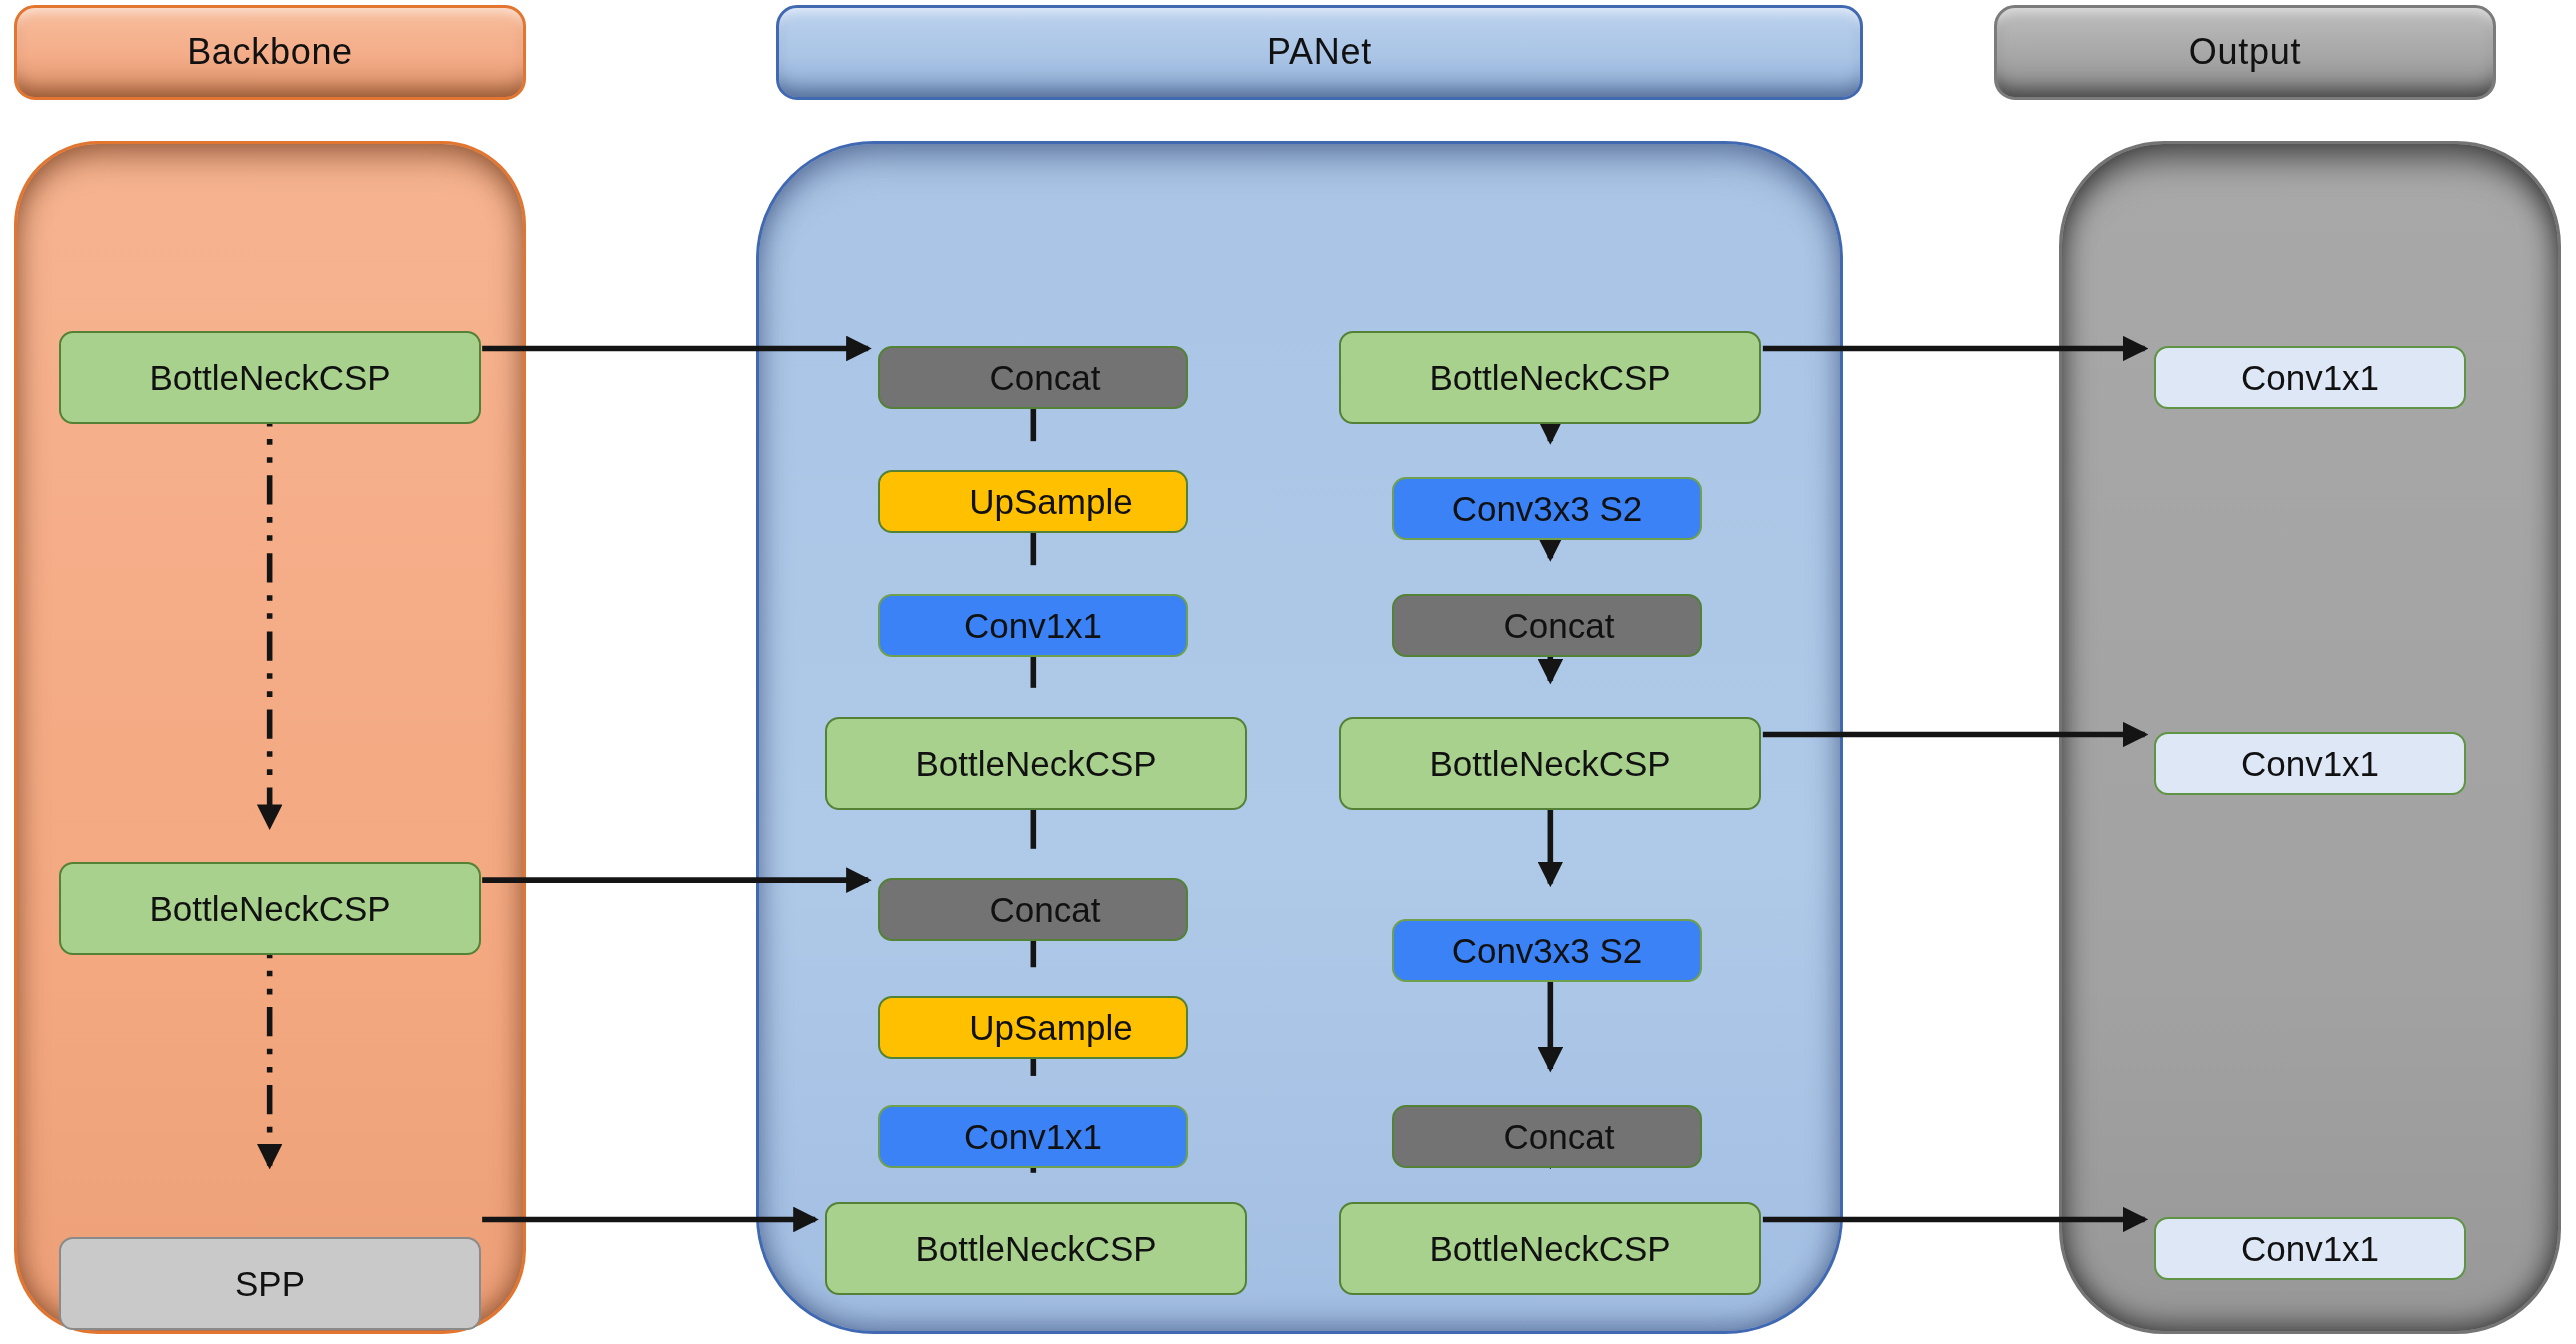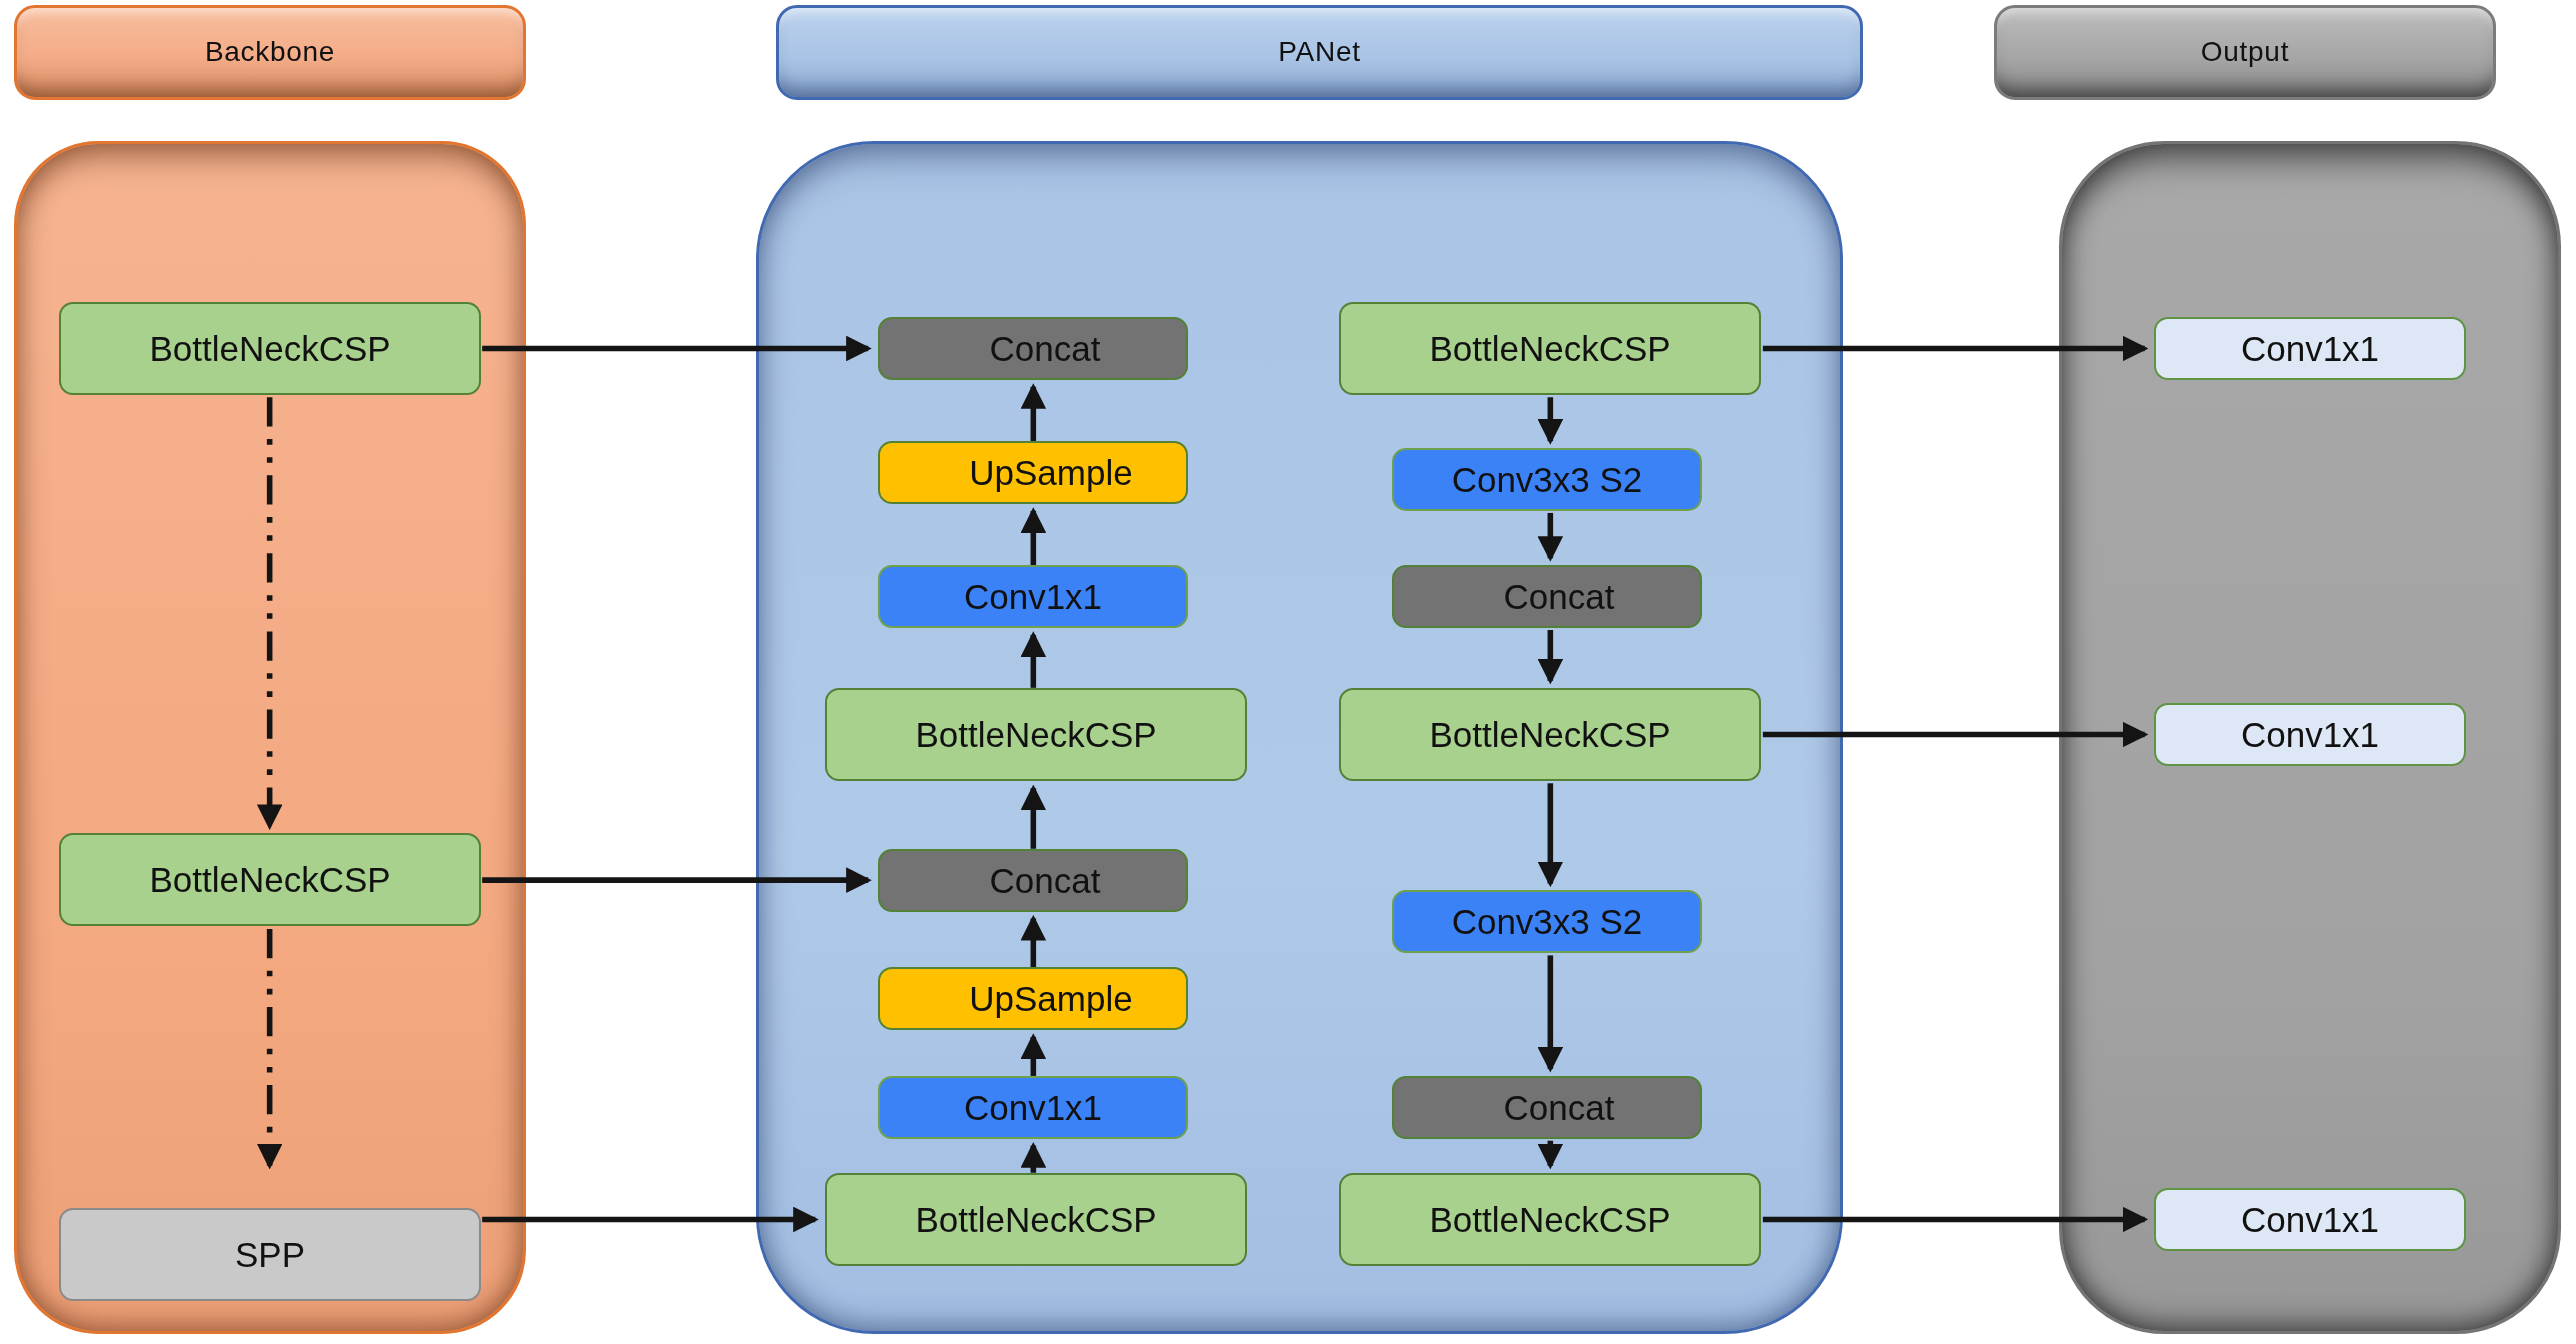--- a/index.html
+++ b/index.html
@@ -2,21 +2,21 @@
 <html style="font-size:11px"><head>
 <meta charset="utf-8">
 <style>
   html,body{margin:0;padding:0;background:#ffffff;}
   #canvas{position:relative;width:2576px;height:1345px;background:#ffffff;overflow:hidden;
           font-family:"Liberation Sans", sans-serif;color:#111;}
 
   
   .hdr{position:absolute;top:4.9px;height:95px;box-sizing:border-box;border:3.5px solid;
        border-radius:21px;display:flex;align-items:center;justify-content:center;
-       font-size:28px;letter-spacing:0.7px;}
+       font-size:36px;letter-spacing:0.7px;}
   .hdr-backbone{left:14px;width:512px;border-color:#E2752F;
        background:linear-gradient(180deg,#F7BD9C 0%,#F4AC88 55%,#D99068 100%);
        box-shadow:inset 0 9.8px 11px -5.6px rgba(255,255,255,.55), inset 0 -18px 18px -9.8px rgba(96,43,9,.55);}
   .hdr-panet{left:776px;width:1087px;border-color:#4169B2;
        background:linear-gradient(180deg,#BCD2EE 0%,#A9C4E5 55%,#8FADD4 100%);
        box-shadow:inset 0 9.8px 11px -5.6px rgba(255,255,255,.55), inset 0 -18px 18px -9.8px rgba(26,48,96,.5);}
   .hdr-output{left:1994px;width:502px;border-color:#7B7B7B;
        background:linear-gradient(180deg,#BDBDBD 0%,#A6A6A6 55%,#8C8C8C 100%);
        box-shadow:inset 0 9.8px 11px -5.6px rgba(255,255,255,.5), inset 0 -18px 18px -9.8px rgba(0,0,0,.5);}
 
@@ -30,21 +30,21 @@
        background:linear-gradient(180deg,#A9C4E5 0%,#AFC9E8 60%,#A2BEE2 100%);
        box-shadow:inset 0 25px 32px -12.5px rgba(35,55,100,.5), inset 22px 0 29px -18px rgba(35,55,100,.35),
                   inset -22px 0 29px -18px rgba(35,55,100,.35), inset 0 -22px 28px -15.3px rgba(35,55,100,.45);}
   .container-output{left:2059px;width:502px;border-radius:105px;border-color:#747474;
        background:linear-gradient(180deg,#A8A8A8 0%,#A2A2A2 70%,#989898 100%);
        box-shadow:inset 0 26.5px 33px -12.5px rgba(0,0,0,.55), inset 22px 0 29px -18px rgba(0,0,0,.4),
                   inset -22px 0 29px -18px rgba(0,0,0,.4), inset 0 -22px 28px -15.3px rgba(0,0,0,.5);}
 
   
   .node{position:absolute;box-sizing:border-box;display:flex;align-items:center;justify-content:center;
-        font-size:35px;border:2.8px solid;border-radius:14px;white-space:nowrap;}
+        font-size:35px;border:2.8px solid;border-radius:14px;white-space:nowrap;margin-top:29px;}
   .n-green {background:#A9D18E;border-color:#538135;}
   .n-grayg {background:#3b82f6;border-color:#6FA04D;}   
   .n-gray  {background:#C9C9C9;border-color:#8A8A8A;}   
   .n-salmon{background:#737373;border-color:#538135;padding-left:24px;}
   .n-gold  {background:#FFC000;border-color:#538135;padding-left:36px;}
   .n-blue  {background:#DEE7F5;border-color:#5E9444;}
 
   
   #arrows{position:absolute;left:0;top:0;width:2576px;height:1345px;pointer-events:none;}
   #arrows line{stroke:#141414;stroke-width:8;}

